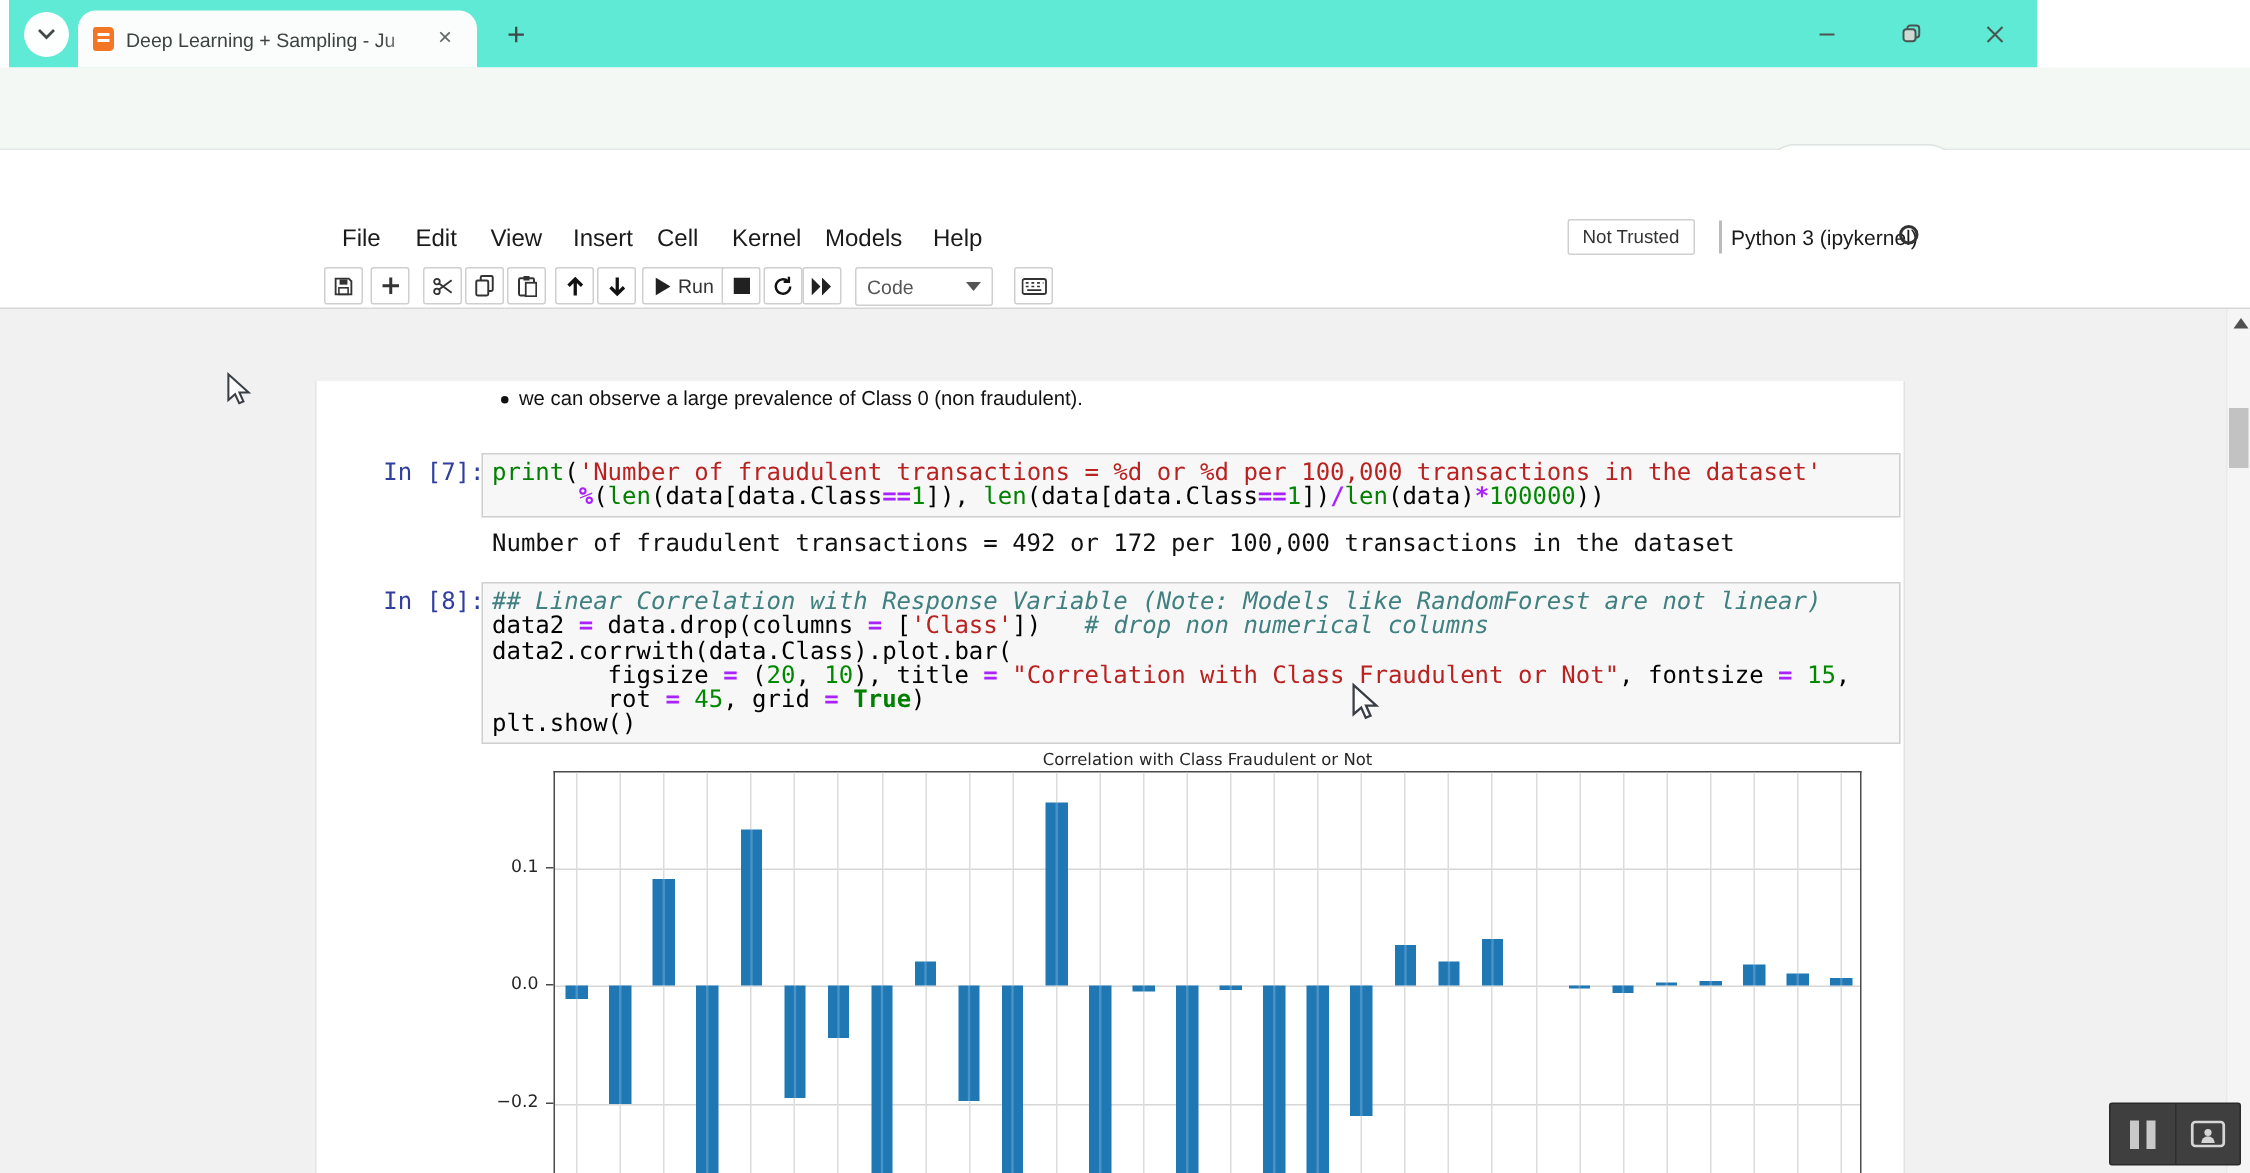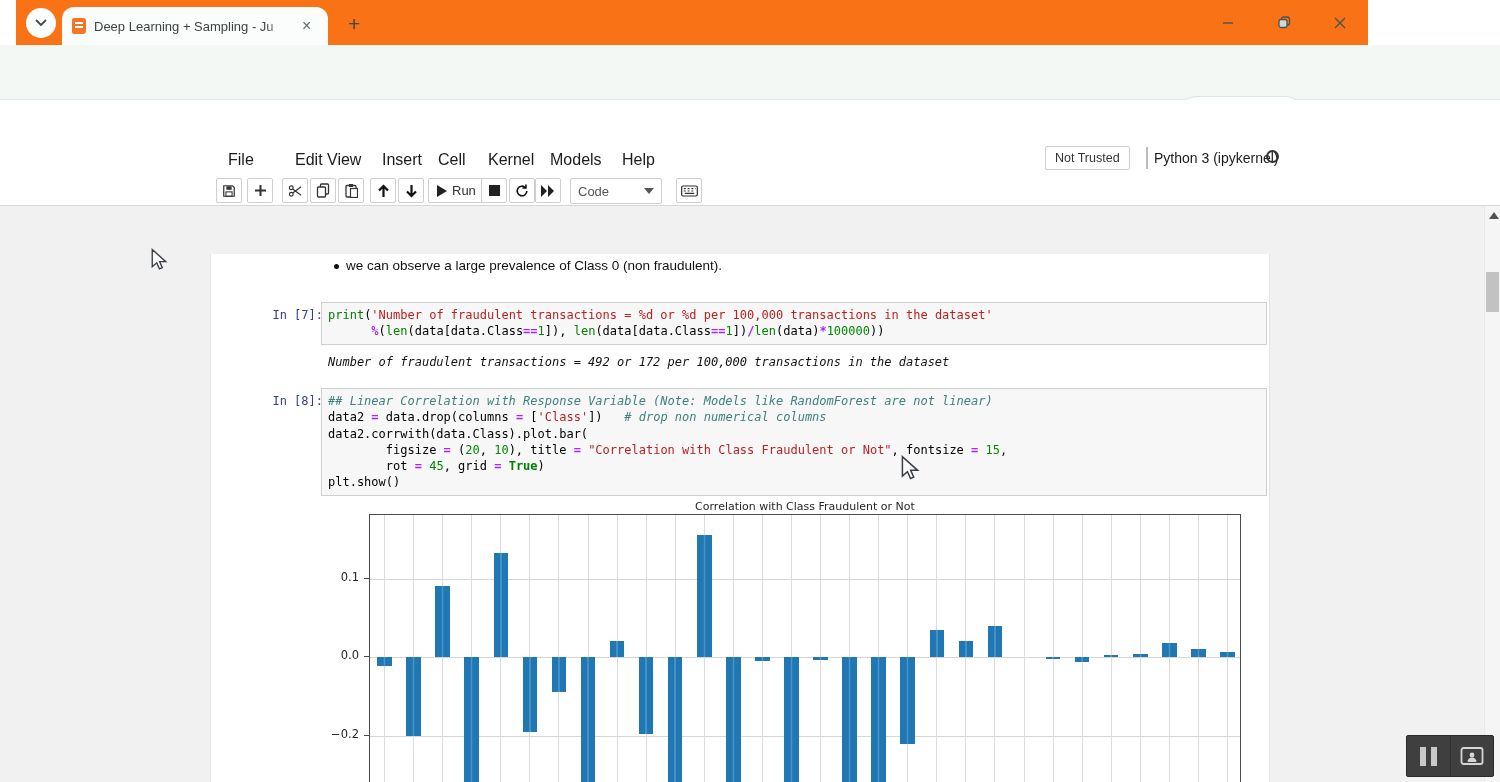--- a/index.html
+++ b/index.html
@@ -2,21 +2,21 @@
 <html><head>
 <meta charset="utf-8">
 <style>
   * { margin:0; padding:0; box-sizing:border-box; }
   html,body { width:1500px; height:782px; overflow:hidden; background:#fff;
               font-family:"Liberation Sans", sans-serif; }
   .abs { position:absolute; }
   #stage { position:relative; width:1500px; height:782px; }
 
   
-  #titlebar { left:16px; top:0; width:1352px; height:45px; background:#f97316; }
+  #titlebar { left:6px; top:0; width:1352px; height:45px; background:#5eead4; }
   #tabsearch { left:10px; top:8px; width:30px; height:30px; border-radius:50%; background:#fdfefe;
                display:flex; align-items:center; justify-content:center; }
   #tab { left:46px; top:7px; width:266px; height:38px; background:#fbfdfc;
          border-radius:12px 12px 0 0; display:flex; align-items:center; padding:0 10px; gap:8px; }
   #tab-title { font-size:13px; color:#3c4340; white-space:nowrap; overflow:hidden; width:200px;
                -webkit-mask-image:linear-gradient(90deg,#000 85%,transparent); 
                mask-image:linear-gradient(90deg,#000 85%,transparent); }
   .favicon-book { width:14px; height:16px; background:#f37626; border-radius:2px 3px 3px 2px; position:relative; flex:0 0 auto; }
   .favicon-book i { position:absolute; left:3px; right:3px; height:2px; background:#fff; }
   .tab-close { font-size:16px; color:#5f6a66; line-height:1; cursor:default; }
@@ -67,26 +67,26 @@
           border-radius:2px; display:flex; align-items:center; justify-content:center; color:#333; }
   .tbtn svg { display:block; }
   #runbtn { padding:0 8px; gap:5px; font-size:13px; color:#333; }
   #cellsel { left:570px; top:2px; width:92px; height:26px; border:1px solid #cfcfcf; border-radius:2px;
              display:flex; align-items:center; justify-content:space-between; padding:0 7px; font-size:13px; color:#555; background:#fff; }
 
   
   #nbarea { left:0; top:206px; width:1500px; height:576px; background:#f1f1f1; }
   #nbcontainer { left:210px; top:0; width:1060px; height:576px; background:#fff;
                  border-left:1px solid #e4e4e4; border-right:1px solid #e4e4e4; position:absolute;margin-top:48px; }
-  .mono { font-family:"DejaVu Sans Mono","Liberation Mono",monospace; font-size:12px; line-height:16.3px; white-space:pre; }
+  .mono { font-family:"DejaVu Sans Mono","Liberation Mono",monospace; font-size:16px; line-height:16.3px; white-space:pre; }
   #mdbullet { left:123px; top:10px; width:5px; height:5px; border-radius:50%; background:#111; }
   #mdtext { left:135px; top:4px; font-size:13.5px; color:#111; }
   .prompt { position:absolute; left:40px; width:72px; text-align:right; color:#303f9f; }
   .inputbox { position:absolute; left:110px; width:946px; background:#f7f7f7; border:1px solid #cfcfcf; padding:4px 6px; }
-  .outtext { position:absolute; left:117px; color:#111;font-style:italic; }
+  .outtext { position:absolute; left:117px; color:#111; }
   .tok-p { color:#000; } .tok-b { color:#008000; } .tok-kw { color:#008000; font-weight:bold; }
   .tok-o { color:#aa22ff; font-weight:bold; } .tok-n { color:#008800; }
   .tok-s { color:#ba2121; } .tok-c { color:#408080; font-style:italic; }
 
   
   #charttitle { position:absolute; left:158px; top:246px; width:872px; text-align:center;
                 font-family:"DejaVu Sans", sans-serif; font-size:11px; color:#262626; }
   #plot { position:absolute; left:158px; top:260px; width:872px; height:316px; overflow:hidden;
           border-top:1px solid #4a4a4a; border-left:1px solid #4a4a4a; border-right:1px solid #4a4a4a; background:#fff; }
   .gridv { position:absolute; top:0; bottom:0; width:1px; background:#dcdcdc; }
@@ -241,21 +241,21 @@
         <path fill="#ffd43b" d="M12.1 22c3 0 4.9-1.2 4.9-3.1V16h-5v-1h6.8c2 0 3.2-1.9 3.2-3.9S20.8 7 18.8 7H17v2.8c0 2-1.8 3.2-3.9 3.2h-5C6.5 13 5 14.2 5 16v2.9C5 20.8 7.1 22 10.1 22h2z"></path>
         <circle cx="9.4" cy="5" r="1" fill="#fff"></circle>
           <circle cx="14.6" cy="19" r="1" fill="#fff"></circle>
       </svg>
     </div>
     <div class="abs" id="logout">Logout</div>
   </div>
 
   <div class="abs" id="menurow">
     <span class="menuitem" style="left:228px">File</span>
-    <span class="menuitem" style="left:295px">Edit</span>
+    <span class="menuitem" style="left:277px">Edit</span>
     <span class="menuitem" style="left:327px">View</span>
     <span class="menuitem" style="left:382px">Insert</span>
     <span class="menuitem" style="left:438px">Cell</span>
     <span class="menuitem" style="left:488px">Kernel</span>
     <span class="menuitem" style="left:550px">Models</span>
     <span class="menuitem" style="left:622px">Help</span>
     <div class="abs" id="nottrusted">Not Trusted</div>
     <div class="abs" id="kernelsep"></div>
     <span class="abs" id="kernelname">Python 3 (ipykernel)</span>
     <div class="abs" id="kernelind"></div>

